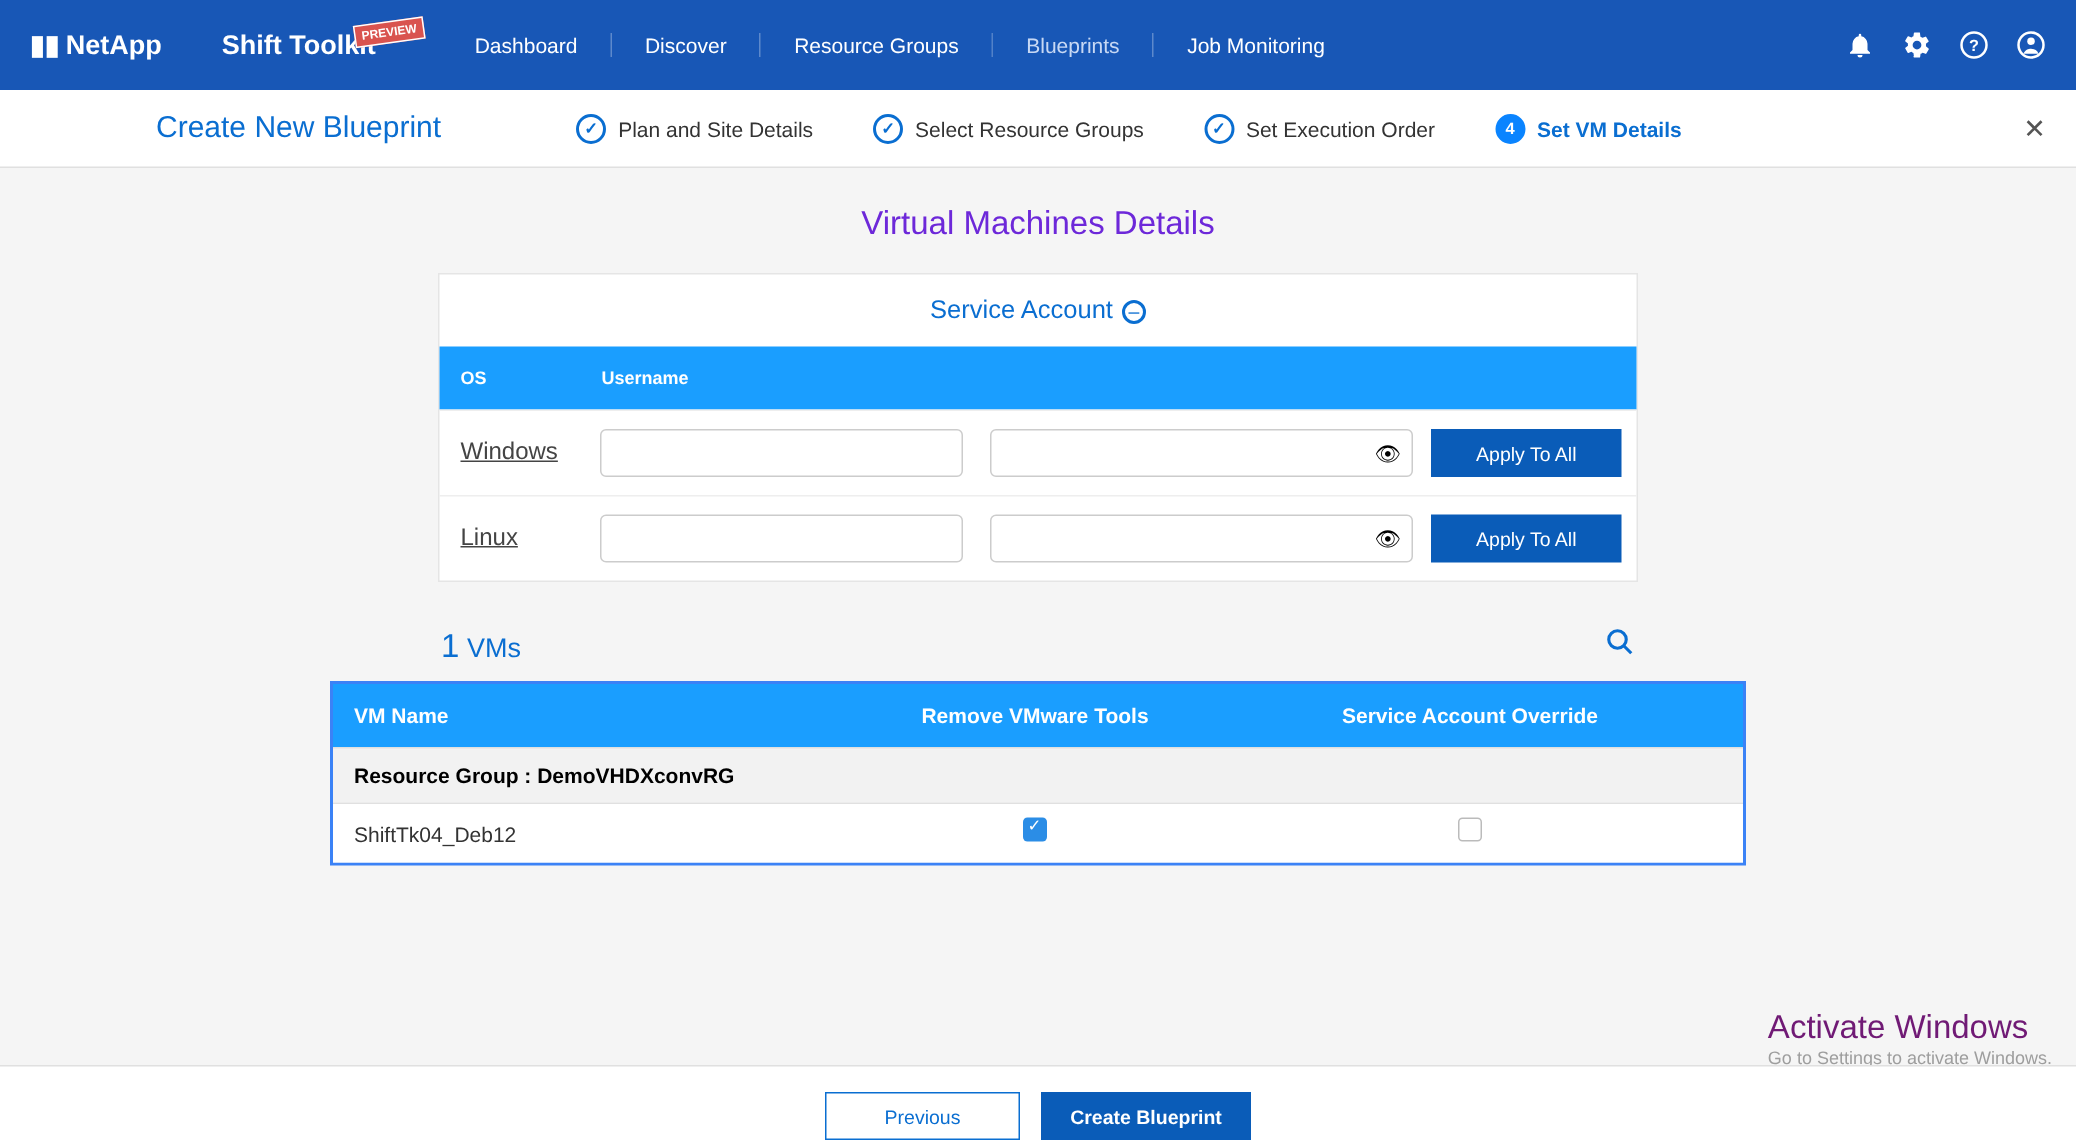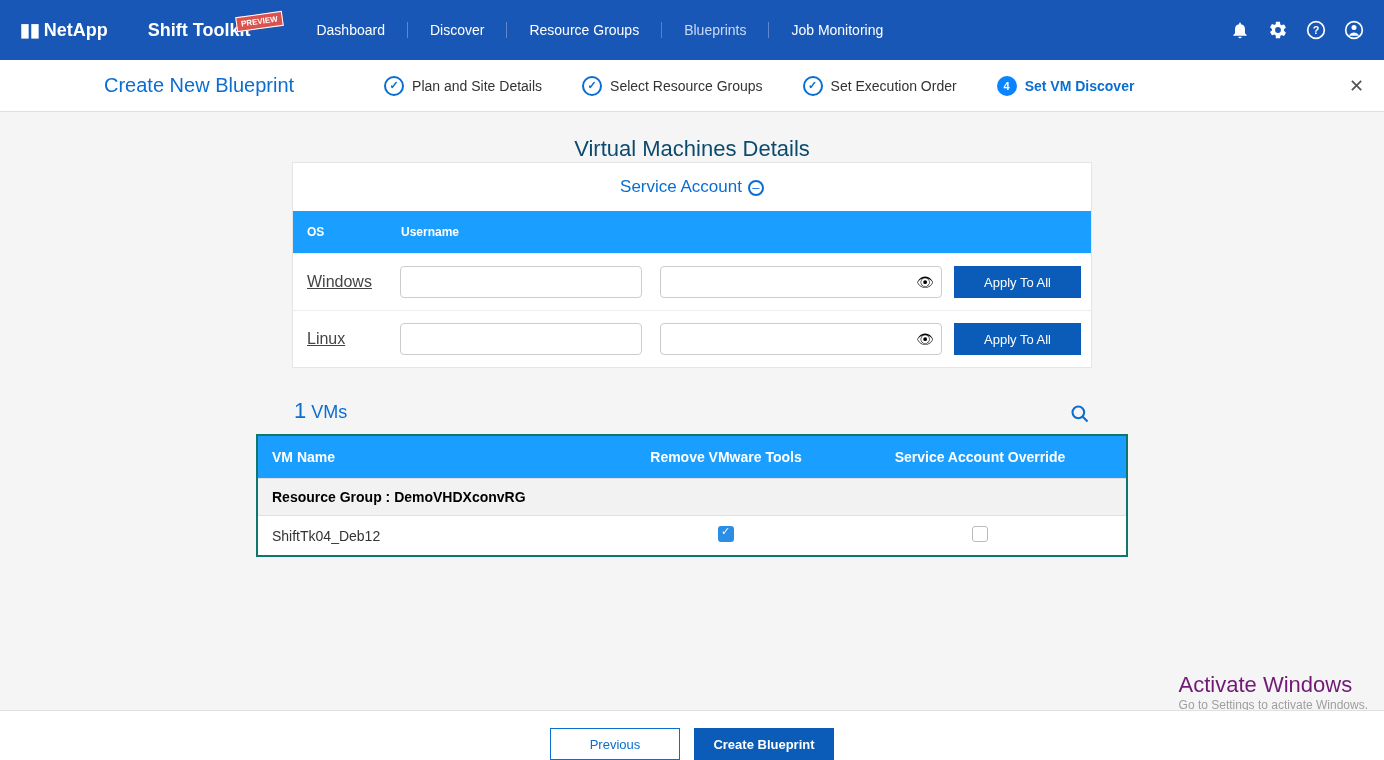--- a/index.html
+++ b/index.html
@@ -22,44 +22,44 @@
 .page-title { color: #0a6ed1; font-size: 20px; font-weight: 500; margin-left: 84px; margin-right: 90px; }
 .steps { display: flex; align-items: center; gap: 40px; }
 .step { display: flex; align-items: center; gap: 8px; font-size: 14px; color: #333; }
 .step-circle { width: 20px; height: 20px; border-radius: 50%; border: 2px solid #0a6ed1; display:flex; align-items:center; justify-content:center; color:#0a6ed1; font-size: 11px; font-weight: bold; }
 .step-circle.checked::after { content: "✓"; color: #0a6ed1; font-size: 11px; }
 .step-circle.active { background: #0a84ff; border-color: #0a84ff; color: #fff; }
 .step.active { color: #0a6ed1; font-weight: 600; }
 .close-x { margin-left: auto; color: #555; font-size: 18px; cursor:pointer; }
 
 .content { padding: 24px 0; display: flex; flex-direction: column; align-items: center; }
-.section-title { color: #0c4a6e; font-size: 22px; font-weight: 500; }
+.section-title { color: #6d28d9; font-size: 22px; font-weight: 500; margin-bottom: 20px; }
 .panel { width: 800px; background: #fff; border: 1px solid #e5e5e5; }
 .sub-title { color: #0a6ed1; font-size: 17px; text-align: center; padding: 14px 0; }
 .collapse-icon { display:inline-block; border:2px solid #0a6ed1; border-radius:50%; width:16px; height:16px; line-height:11px; font-size:13px; margin-left:6px; text-align:center; vertical-align:middle; }
 
 .blue-header { background: #1a9eff; color: #fff; display: flex; align-items: center; height: 42px; font-weight: 600; font-size: 12px; }
 .blue-header .col-os { width: 108px; padding-left: 14px; }
 .blue-header .col-user { width: 262px; }
 .blue-header .col-pass { flex: 1; }
 
 .form-row { display: flex; align-items: center; padding: 12px 10px; border-top: 1px solid #eee; }
 .form-row .col-os { width: 98px; padding-left: 4px; font-size: 16px; color: #444; text-decoration: underline; }
 .form-row .input { width: 244px; height: 32px; border: 1px solid #ccc; border-radius: 4px; margin-right: 18px; padding: 0 8px; }
 .form-row .pass-wrap { position: relative; width: 284px; margin-right: 12px; }
 .form-row .pass-wrap .input { width: 100%; margin-right: 0; padding-right: 30px; }
 .eye { position: absolute; right: 8px; top: 8px; font-size: 14px; cursor:pointer; }
 .apply-btn { background: #0a5cb8; color: #fff; border: none; height: 32px; width: 128px; font-size: 13px; cursor:pointer; }
 
-.vms-bar { width: 796px; display: flex; align-items: flex-end; justify-content: space-between; margin-top: 30px; margin-bottom: 10px; }
+.vms-bar { width: 796px; display: flex; align-items: flex-start; justify-content: space-between; margin-top: 30px; margin-bottom: 10px; }
 .vms-count { color: #0a6ed1; font-size: 18px; font-weight: 500; }
 .vms-count .n { font-size: 22px; }
 .search-ic { color: #0a6ed1; font-size: 18px; cursor:pointer; }
 
-.vm-table { width: 872px; border: 2px solid #0f766e; }
+.vm-table { width: 944px; border: 2px solid #3b82f6; }
 .vm-header { background: #1a9eff; color: #fff; display: flex; height: 42px; align-items: center; font-weight: 600; font-size: 14px; }
 .vm-header .c1 { width: 360px; padding-left: 14px; }
 .vm-header .c2 { width: 216px; text-align: center; }
 .vm-header .c3 { flex:1; text-align: center; }
 .group-row { background: #f2f2f2; padding: 10px 14px; font-weight: 700; font-size: 14px; border-top: 1px solid #e0e0e0; }
 .data-row { background: #fff; display: flex; align-items: center; height: 40px; border-top: 1px solid #e0e0e0; }
 .data-row .c1 { width: 360px; padding-left: 14px; font-size: 14px; color: #333; }
 .data-row .c2 { width: 216px; text-align: center; }
 .data-row .c3 { flex:1; text-align: center; }
 .chk { width:16px; height:16px; border-radius:3px; display:inline-block; }
@@ -123,21 +123,21 @@
     <div class="step">
         <span class="step-circle checked"></span>
         <span>Select Resource Groups</span>
       </div>
     <div class="step">
         <span class="step-circle checked"></span>
         <span>Set Execution Order</span>
       </div>
     <div class="step active">
         <span class="step-circle active">4</span>
-        <span>Set VM Discover</span>
+        <span>Set VM Details</span>
       </div>
   </div>
   <div class="close-x">✕</div>
 </div>
 
 <div class="content">
   <div class="section-title">Virtual Machines Details</div>
 
   <div class="panel">
     <div class="sub-title">

